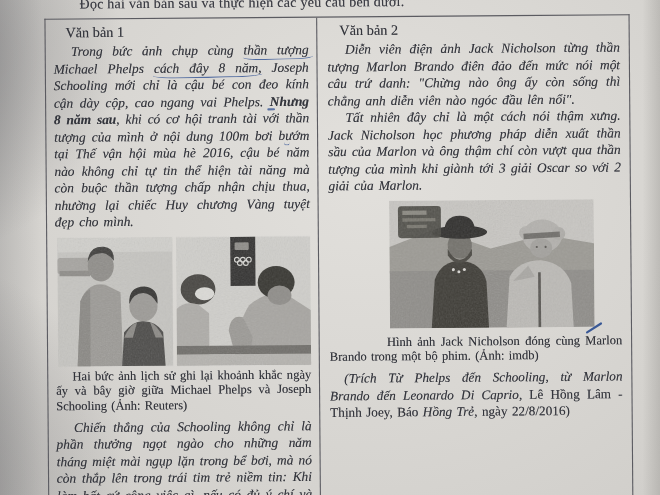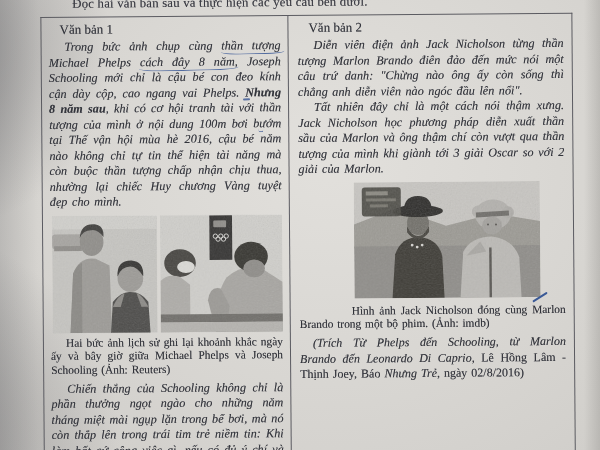--- a/index.html
+++ b/index.html
@@ -163,17 +163,17 @@
           <rect x="12" y="9" width="22" height="4" fill="#8a8880"></rect>
           <rect x="12" y="16" width="30" height="3" fill="#77756d"></rect>
           <rect x="16" y="22" width="18" height="3" fill="#77756d"></rect>
           <rect width="186" height="116" filter="url(#g3)" opacity="0.24"></rect>
         </svg>
         <div class="pen-mark"></div>
       </figure>
 
       <p class="caption">Hình ảnh Jack Nicholson đóng cùng Marlon Brando trong một bộ phim. (Ảnh: imdb)</p>
 
-      <p class="citation"><span class="it">(Trích Từ Phelps đến Schooling, từ Marlon Brando đến Leonardo Di Caprio</span><span>, Lê Hồng Lâm - Thịnh Joey, Báo </span><span class="it">Nhưng Trẻ</span><span>, ngày 02/8/2016)</span></p>
+      <p class="citation"><span class="it">(Trích Từ Phelps đến Schooling, từ Marlon Brando đến Leonardo Di Caprio</span><span>, Lê Hồng Lâm - Thịnh Joey, Báo </span><span class="it">Hồng Trẻ</span><span>, ngày 22/8/2016)</span></p>
     </div>
 
   </div>
 </div>
 
 </body></html>

